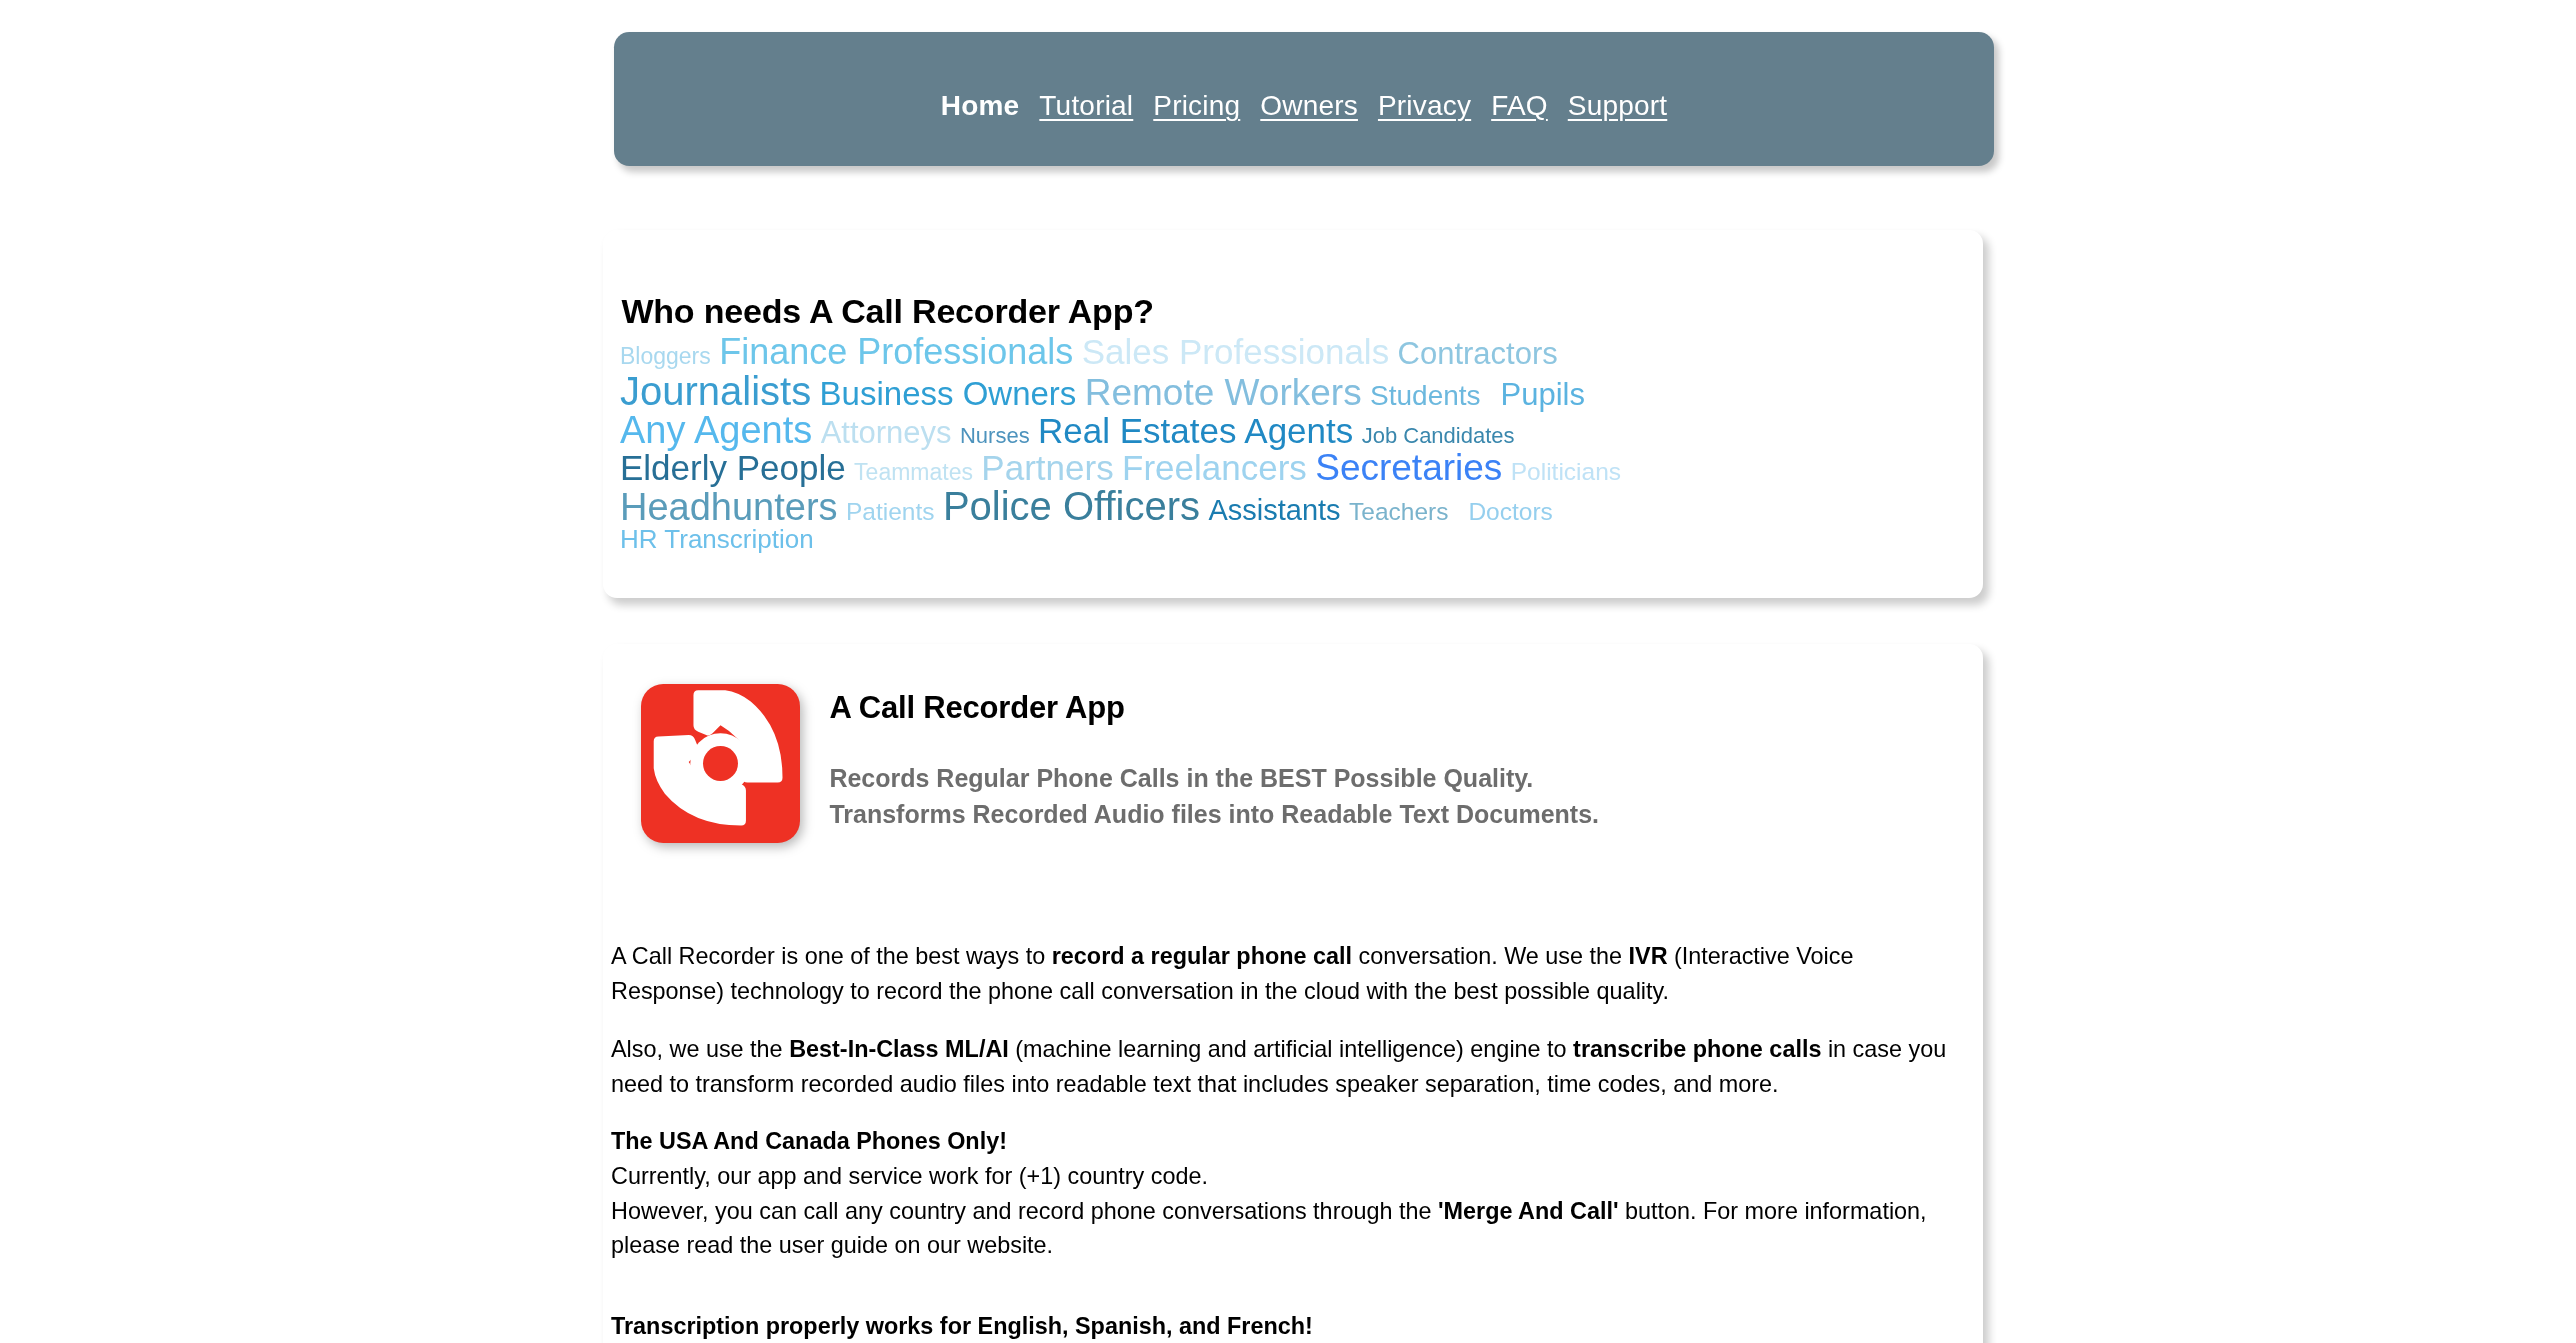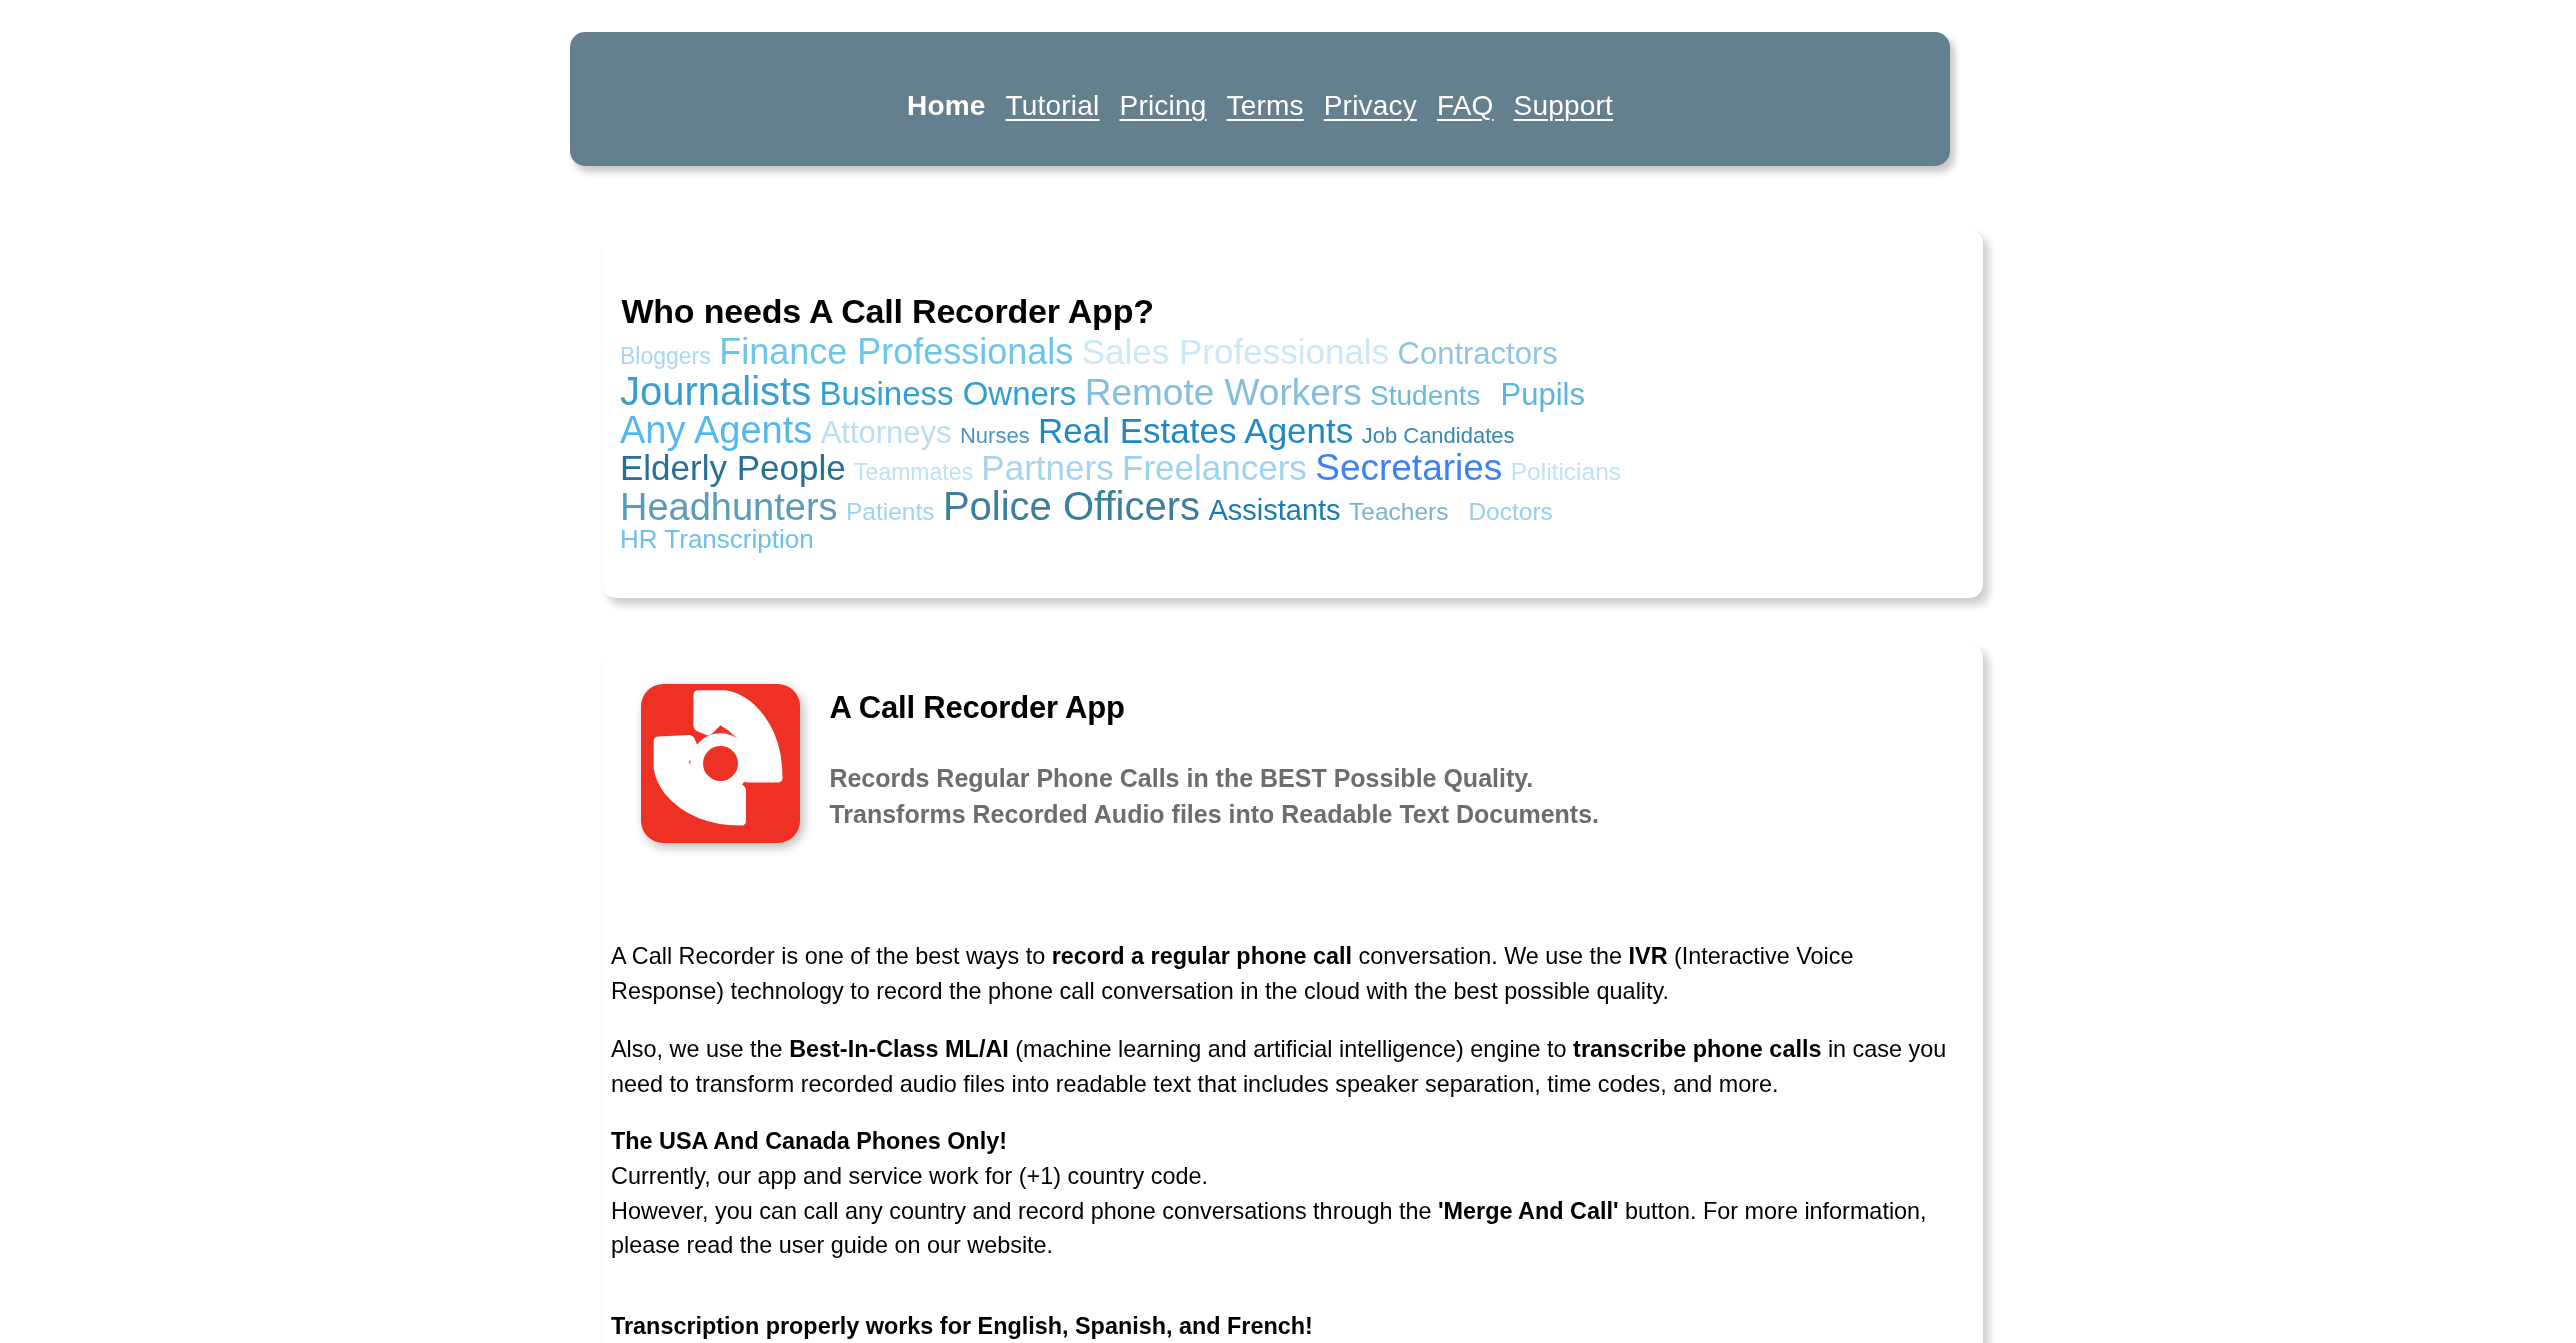--- a/index.html
+++ b/index.html
@@ -18,21 +18,21 @@
   .page {
     position: relative;
     width: 2576px;
     height: 1343px;
     background: #ffffff;
   }
 
   
   .navbar {
     position: absolute;
-    left: 570px;
+    left: 614px;
     top: 32px;
     width: 1380px;
     height: 134px;
     background: #647f8d;
     border-radius: 15.3px;
     box-shadow: 4.6px 5.4px 7px rgba(0,0,0,0.22);
     display: flex;
     align-items: center;
     justify-content: center;
   }
@@ -172,21 +172,21 @@
 </head>
 <body>
 
 <div class="page">
 
   <nav class="navbar">
     <div class="nav-list">
       <a class="nav-item active">Home</a>
       <a class="nav-item link">Tutorial</a>
       <a class="nav-item link"> Pricing </a>
-      <a class="nav-item link">Terms </a>
+      <a class="nav-item link">Owners </a>
       <a class="nav-item link">Privacy </a>
       <a class="nav-item link">FAQ </a>
       <a class="nav-item link">Support</a>
     </div>
   </nav>
 
   <section class="card card-wordcloud">
     <h2 class="section-title">Who needs A Call Recorder App?</h2>
     <div class="cloud" id="cloud-container">
         <div class="cloud-row r1">

